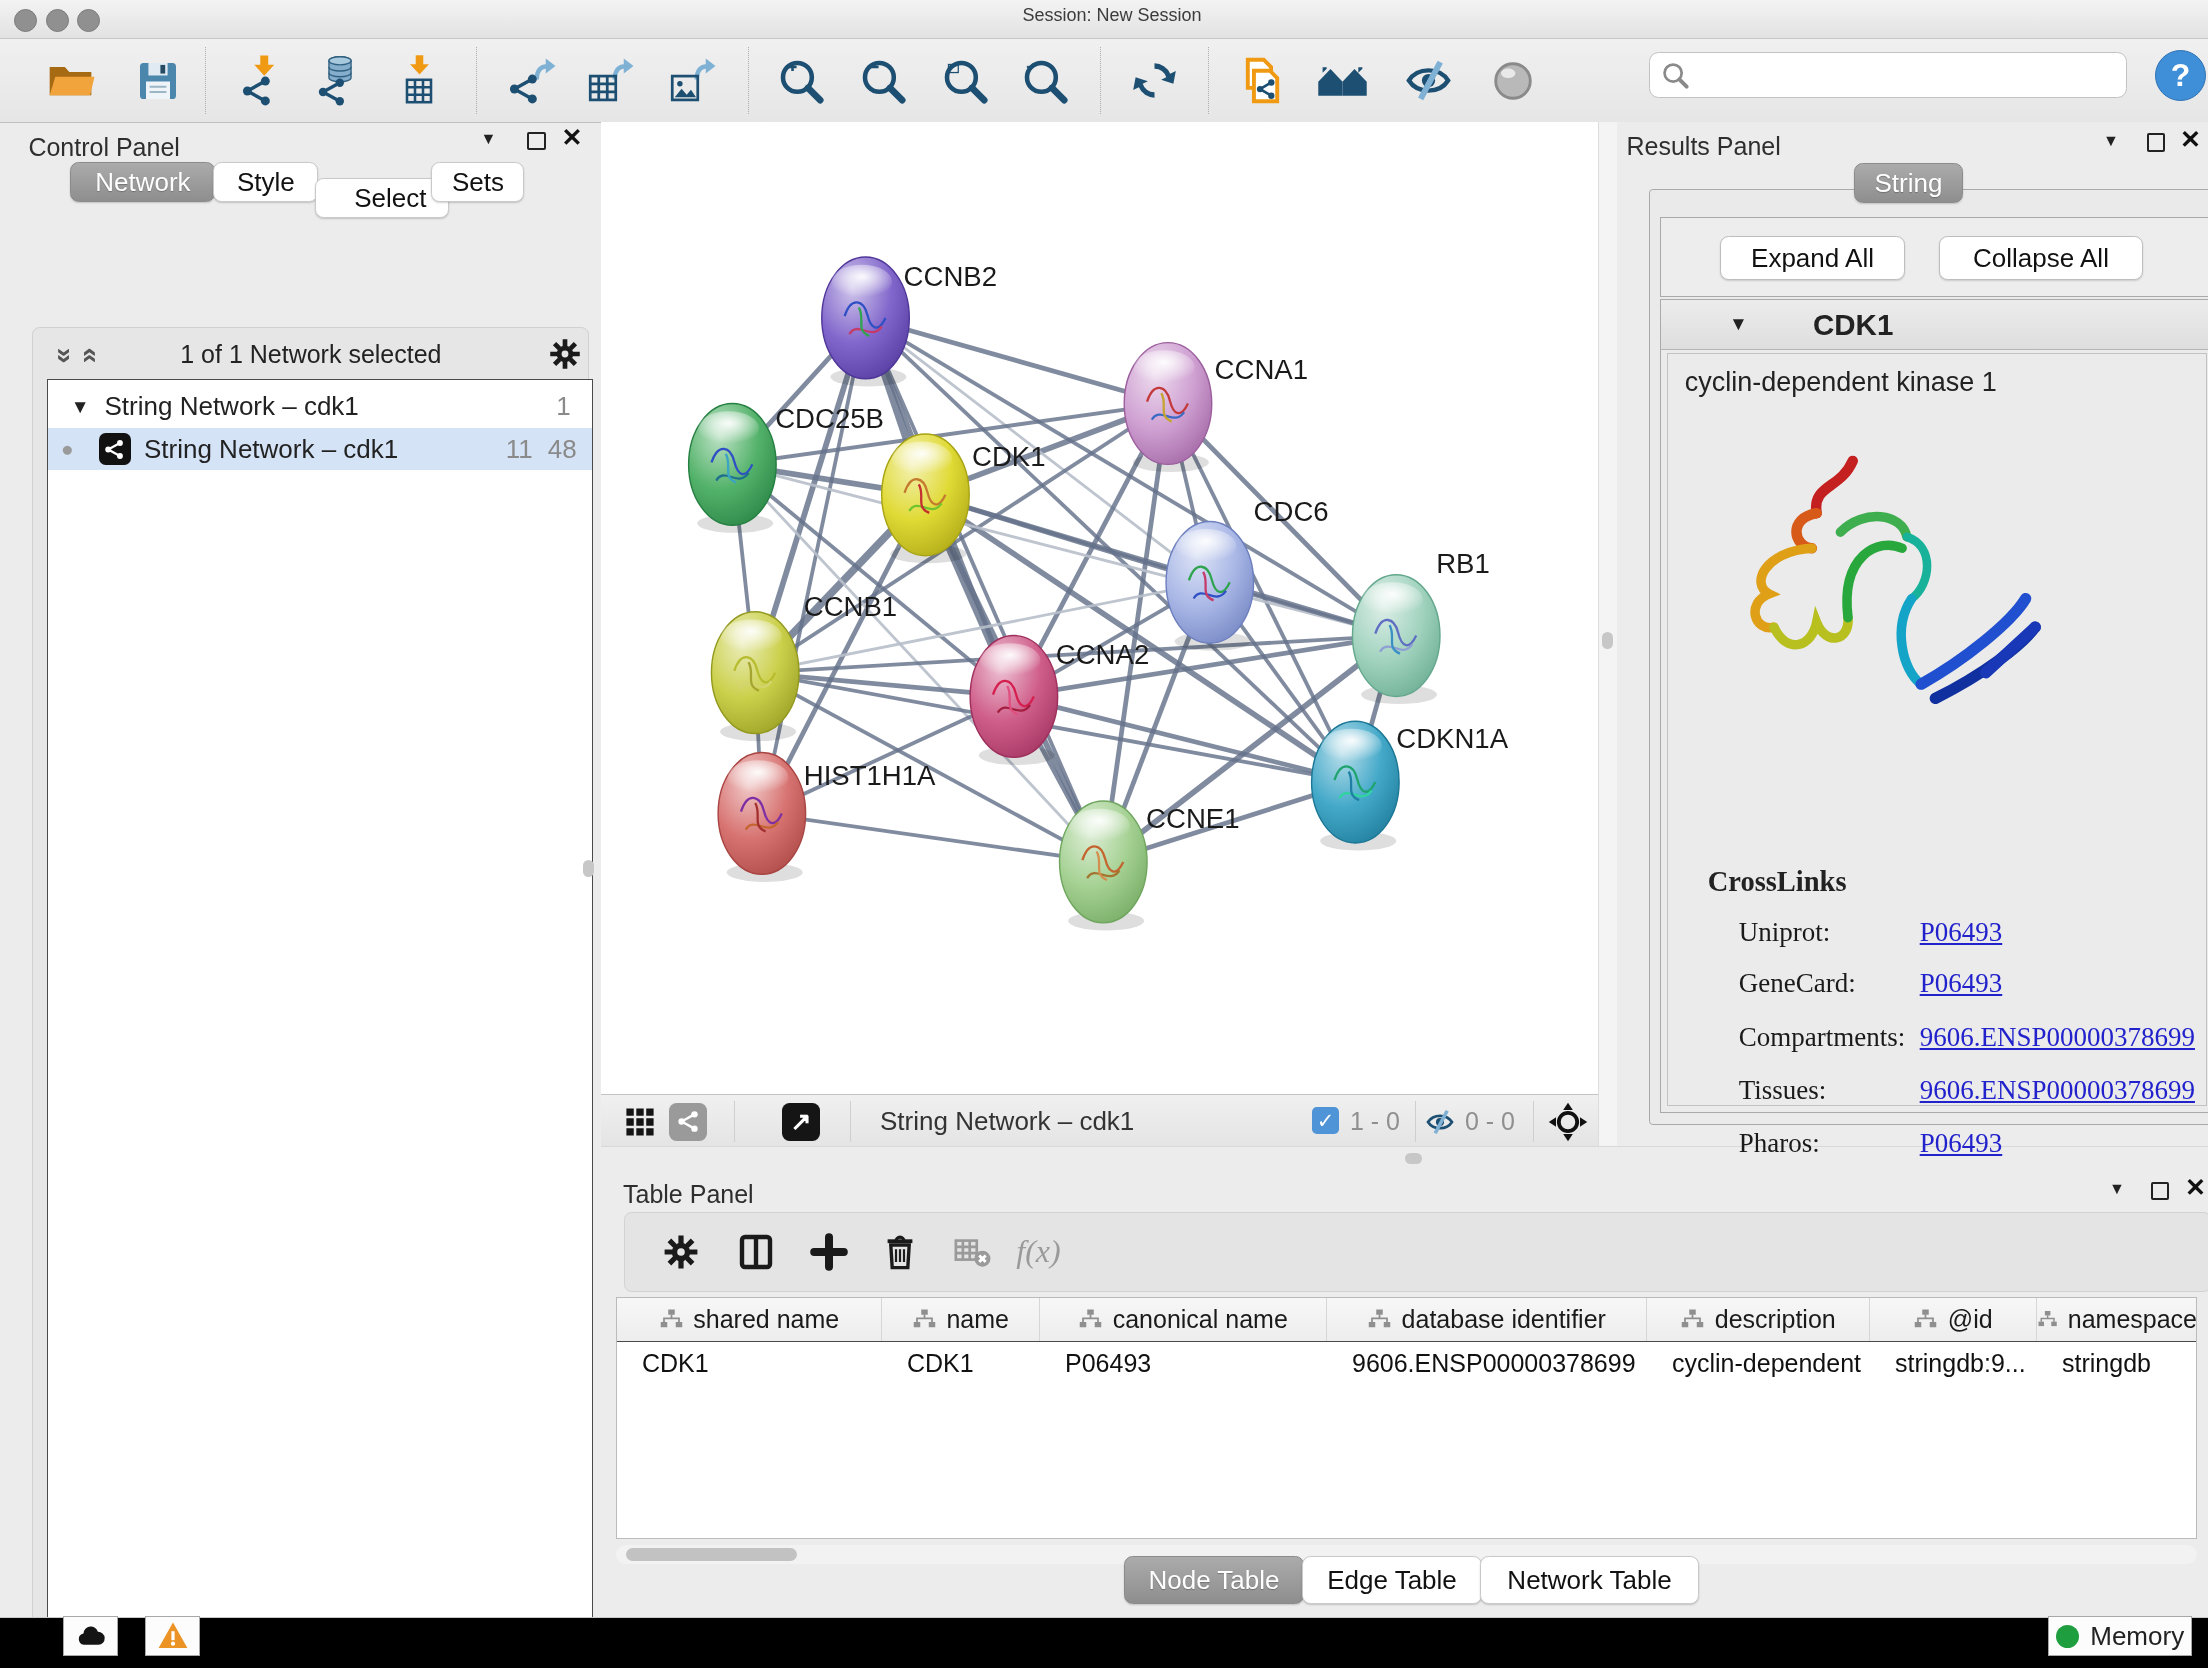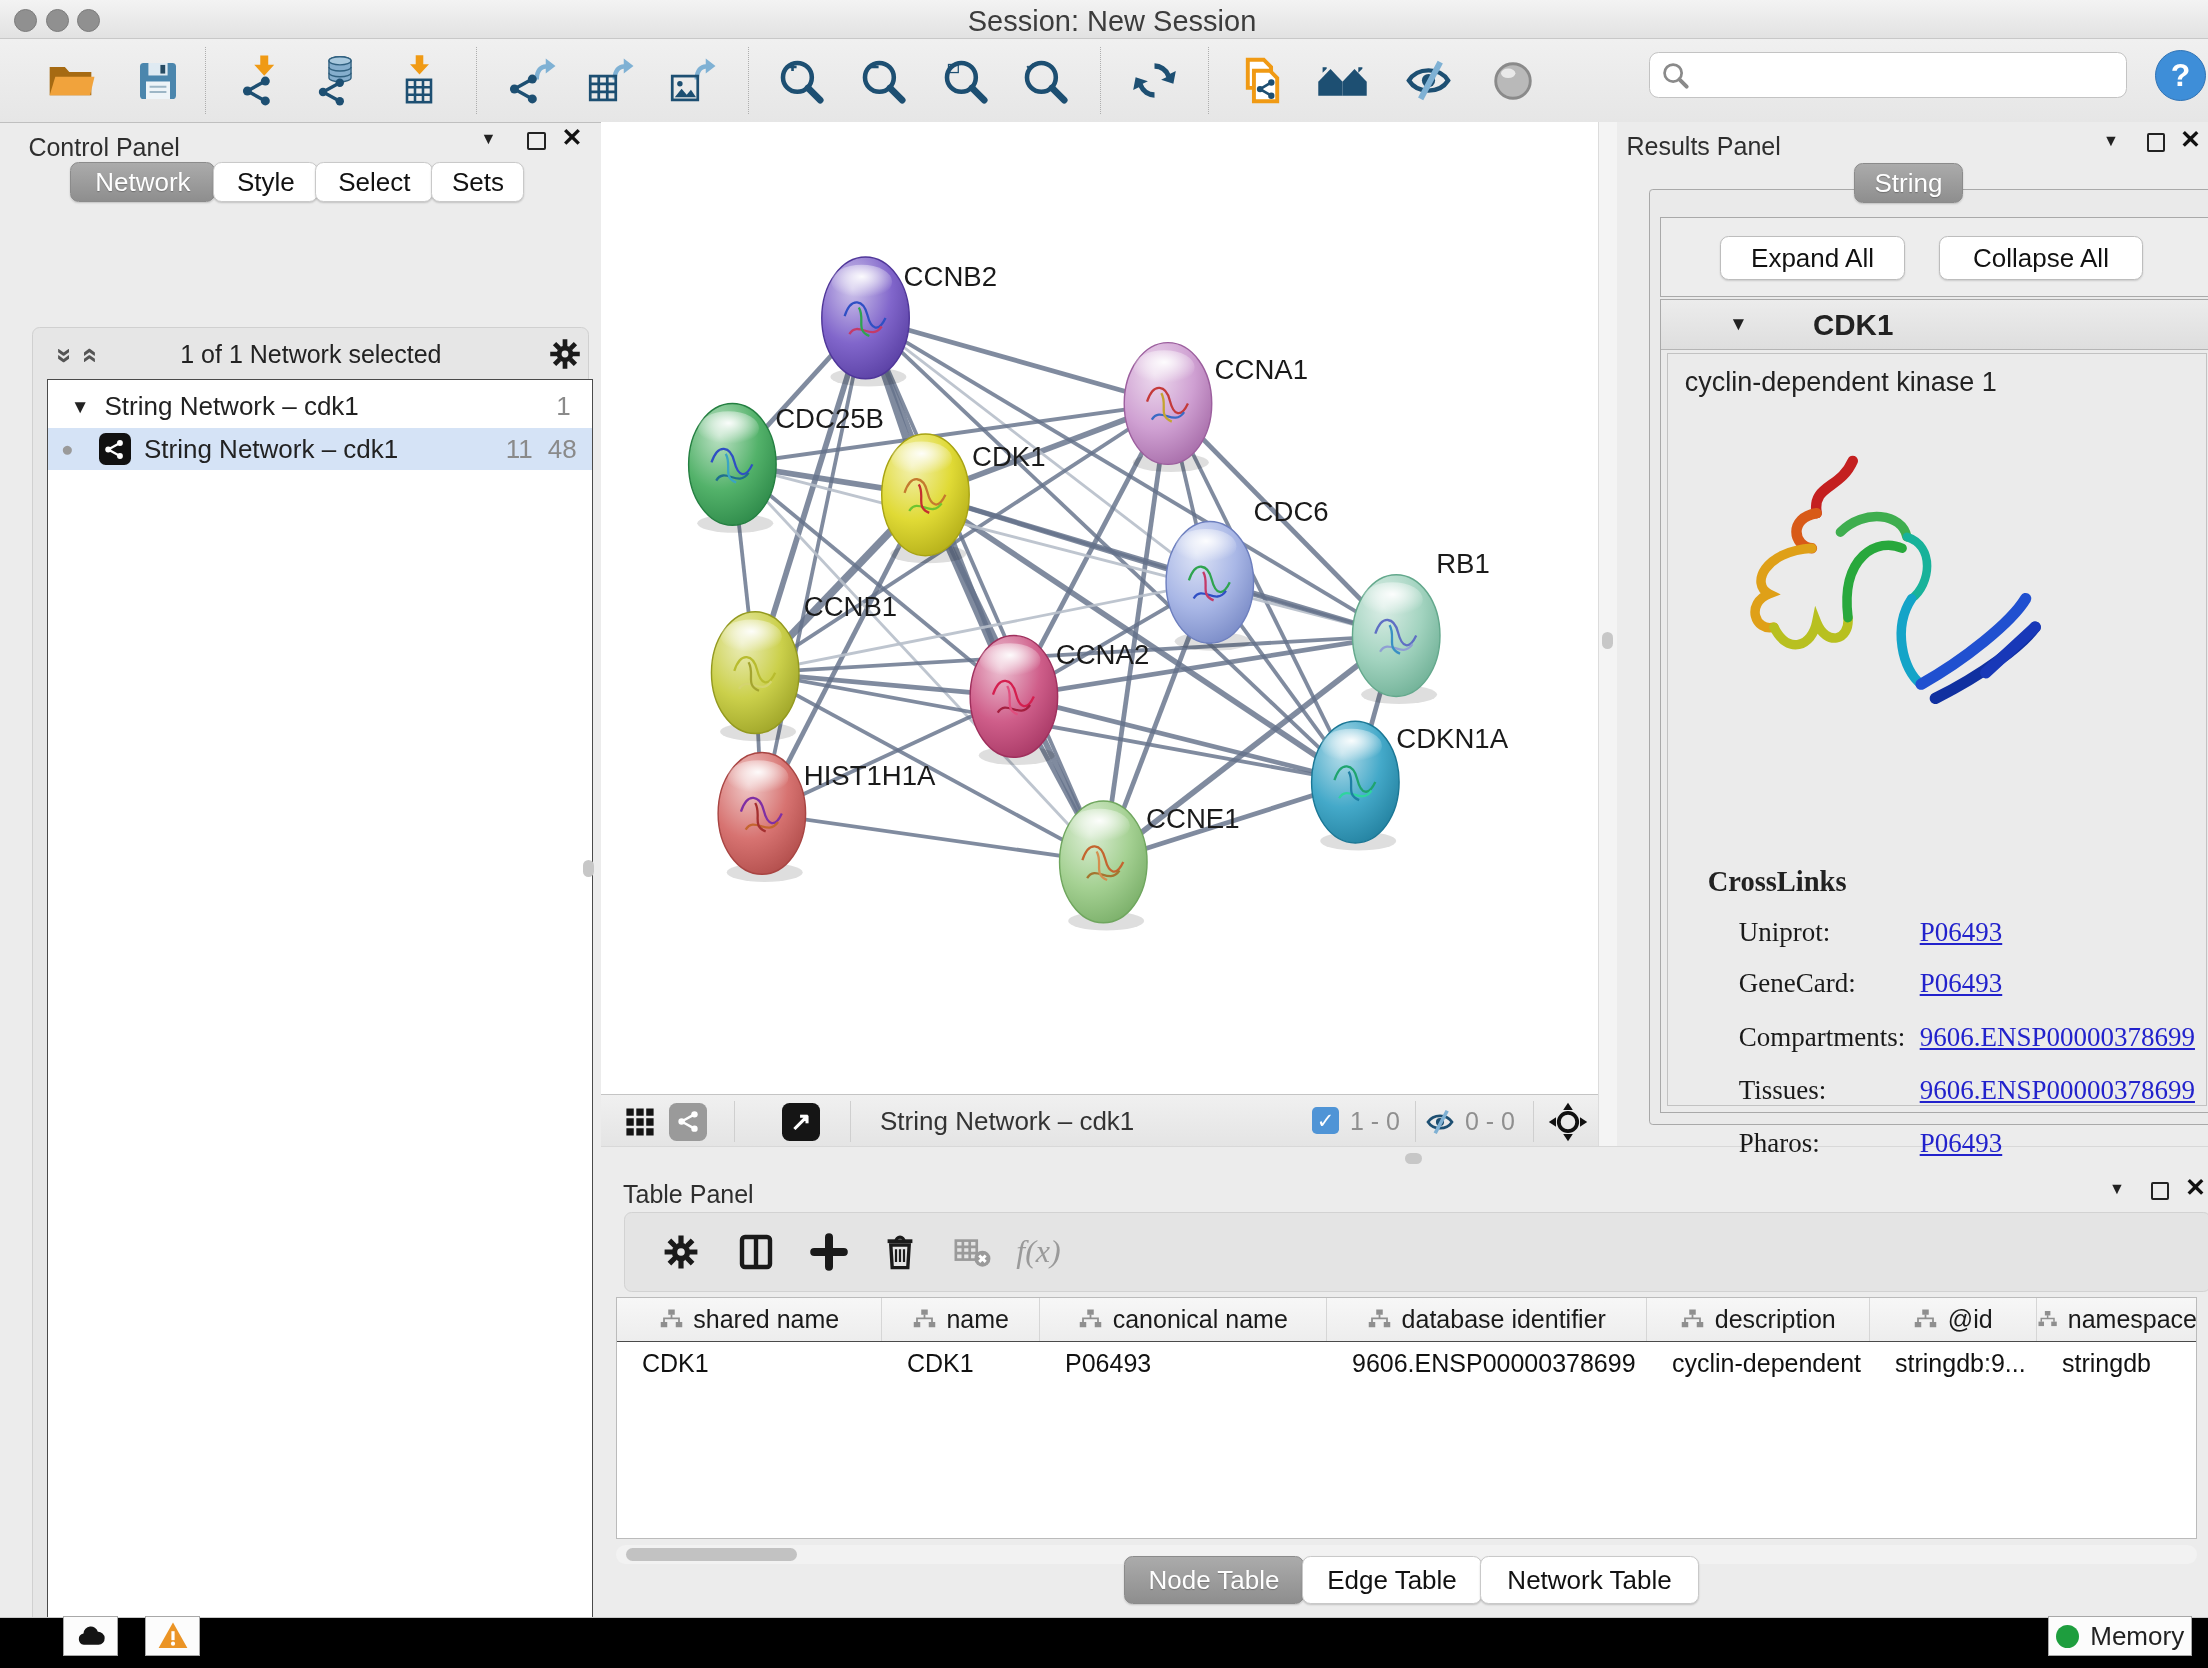--- a/index.html
+++ b/index.html
@@ -5,21 +5,21 @@
   html,body{margin:0;padding:0;background:#d8d8d8;}
   .app{position:relative;width:2208px;height:1668px;background:#ececec;overflow:hidden;
        font-family:"Liberation Sans",sans-serif;color:#222;}
   .abs{position:absolute;}
   
   .titlebar{left:0;top:0;width:2208px;height:38px;
     background:linear-gradient(#f3f3f3,#e2e2e2);border-bottom:1px solid #c8c8c8;}
   .light{position:absolute;top:8.6px;width:21px;height:21px;border-radius:50%;
     background:#909090;border:1px solid #7c7c7c;}
   .win-title{position:absolute;left:16px;right:0;top:4.8px;text-align:center;
-    font-size:29px;color:#3c3c3c;}
+    font-size:18px;color:#3c3c3c;}
   
   .toolbar{left:0;top:39px;width:2208px;height:83px;background:linear-gradient(#f0f0f0,#e6e6e6);
     border-bottom:1px solid #bfbfbf;}
   .tbtn{position:absolute;top:15px;width:53px;height:53px;display:flex;align-items:center;justify-content:center;}
   .tsep{position:absolute;top:7.6px;height:67px;border-left:1.9px dotted #aeaeae;width:0;}
   .searchbox{position:absolute;left:1649px;top:13.3px;width:478px;height:46px;background:#fff;
     border:1px solid #c3c3c3;border-radius:9.5px;display:flex;align-items:center;padding-left:11.4px;box-sizing:border-box;}
   .searchbox input{border:none;outline:none;font-size:25px;width:409px;background:transparent;
     font-family:"Liberation Sans",sans-serif;}
   .helpbtn{position:absolute;left:2155px;top:11.4px;width:49px;height:49px;border-radius:50%;
@@ -371,21 +371,21 @@
   </div>
 
   <div class="abs" style="left:11.4px;top:122px;width:565px;height:1495px">
     <span class="ptitle abs" style="left:17px;top:11px">Control Panel</span>
     <span class="abs pctl-tri" style="left:469px;top:11.4px">▼</span>
     <span class="abs pctl-sq" style="left:516px;top:9.5px"></span>
     <span class="abs pctl-x" style="left:550px;top:5.7px">✕</span>
     <div id="cp-tabs">
         <div class="tabbtn sel" style="left: 59px; top: 40px; width: 143px;">Network</div>
         <div class="tabbtn" style="left: 202px; top: 40px; width: 103px;">Style</div>
-        <div class="tabbtn" style="left: 304px; top: 40px; width: 116px;">Select</div>
+        <div class="tabbtn" style="left: 304px; top: 56px; width: 116px; padding-left: 16px;">Select</div>
         <div class="tabbtn" style="left: 420px; top: 40px; width: 91px;">Sets</div>
       </div>
     <div class="abs cp-inner">
       <div class="cp-status">
         <span class="chev" style="left:21px;transform:rotate(-90deg)">«</span>
         <span class="chev" style="left:51px;transform:rotate(90deg)">«</span>
         <span class="abs" style="left:0;width:100%;text-align:center;top:4.8px">1 of 1 Network selected</span>
         <svg class="abs" style="left:514px;top:0;color:#1a1a1a" width="36" height="36" viewBox="0 0 38 38">
             <use href="#i-gear"></use>
           </svg>

